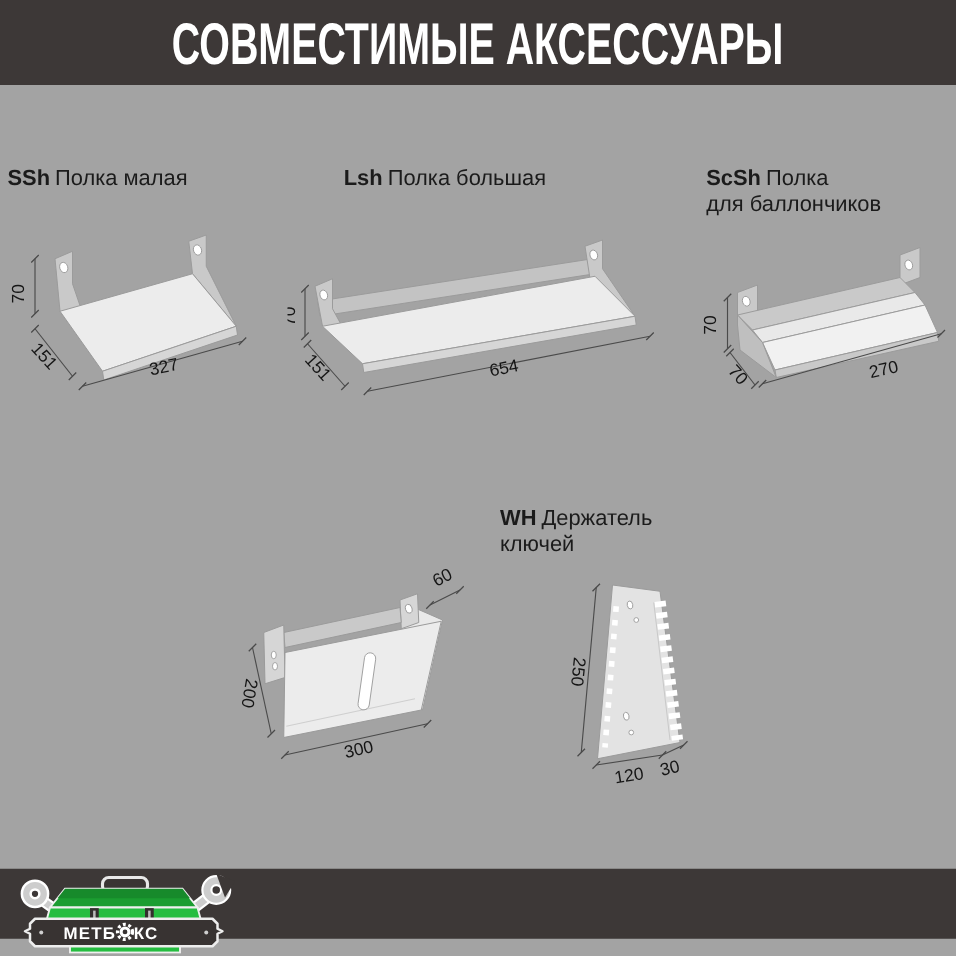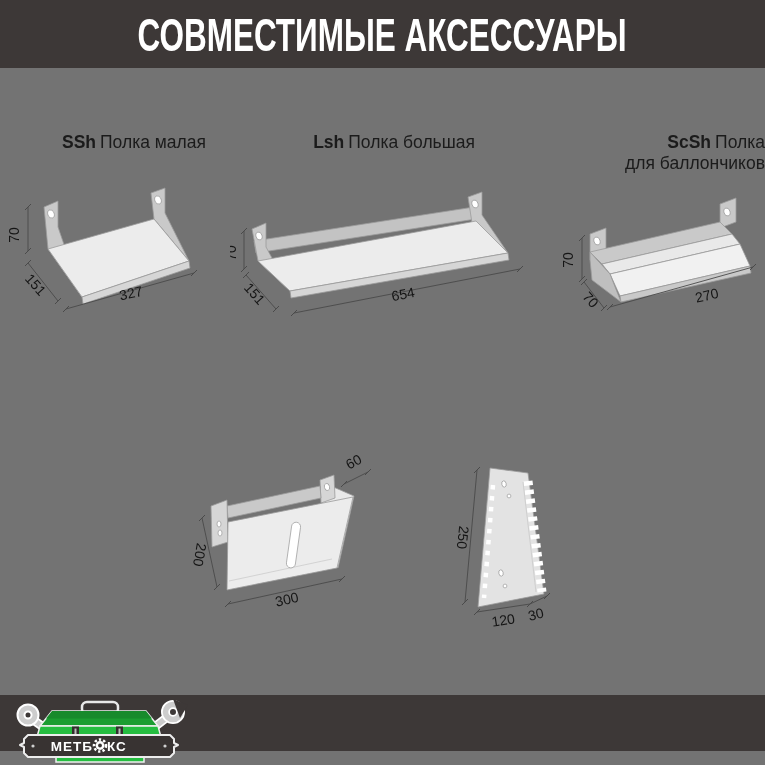--- a/index.html
+++ b/index.html
@@ -1,27 +1,27 @@
 <!DOCTYPE html>
 <html><head>
 <meta charset="utf-8">
 <style>
   html,body{margin:0;padding:0;background:#888;}
-  .page{position:relative;width:765px;height:765px;margin:0 auto;background:#737373;
+  .page{position:relative;width:765px;height:765px;margin:0 auto;background:#a3a3a3;
         font-family:"Liberation Sans",sans-serif;overflow:hidden;}
 
   
   .bar{position:absolute;left:0;width:765px;background:#3D3837;}
   .hdr{top:0;height:68px;display:flex;align-items:center;justify-content:center;}
   .hdr .title{color:#fff;font-weight:bold;font-size:47px;white-space:nowrap;
               transform:scaleX(0.67);letter-spacing:0;}
   .ftr{top:695px;height:56px;}
 
   
-  .pt{position:absolute;width:200px;text-align:right;font-size:17.5px;line-height:21px;
+  .pt{position:absolute;width:200px;text-align:left;font-size:17.5px;line-height:21px;
       color:#1b1b1b;white-space:nowrap;}
   .pt b{font-weight:bold;margin-right:4px;}
 
   
   .drw{position:absolute;}
   .metal{stroke:#9B9B9B;stroke-width:.8;stroke-linejoin:round;}
   .m0{fill:#ECECEC}.m1{fill:#D6D6D6}.m2{fill:#C9C9C9}.m3{fill:#BFBFBF}
   .m4{fill:#F1F1F1}.m5{fill:#C3C3C3}.m6{fill:#E9E9E9}
   .hole{fill:#fff;stroke:#999;stroke-width:.7;}
   .dl{stroke:#4A4A4A;stroke-width:.9;fill:none;}
@@ -116,20 +116,24 @@
       <text class="dt" x="15" y="72" transform="rotate(-90 15 72)">70</text>
       <line class="dl" x1="26" y1="94" x2="46" y2="120"></line>
       <path class="tk" d="M23,97 L29,91 M43,123 L49,117"></path>
       <text class="dt" x="29" y="115" transform="rotate(48 29 115)">70</text>
       <line class="dl" x1="52" y1="119" x2="195" y2="79"></line>
       <path class="tk" d="M49,122 L55,116 M192,82 L198,76"></path>
       <text class="dt" x="150" y="112" transform="rotate(-13 150 112)">270</text>
     </g>
   </svg>
 
+  <div class="pt" style="left:400px;top:404px;">
+    <b>WH</b><span>Держатель</span>
+    <br><span>ключей</span>
+  </div>
 
   <svg class="drw" style="left:170px;top:440px;" width="250" height="200" viewBox="0 0 250 200">
     <g class="metal">
       <polygon class="m6" points="152,42 184,56 168,128 150,117"></polygon>
       <ellipse class="hole" cx="166" cy="72" rx="2" ry="4.5" transform="rotate(8 166 72)"></ellipse>
       <polygon class="m1" points="150,40 164,35 165,58 151,63"></polygon>
       <ellipse class="hole" cx="157" cy="47" rx="2.6" ry="3.6" transform="rotate(-15 157 47)"></ellipse>
       <polygon class="m2" points="57,66 150,46 151,58 58,78"></polygon>
       <polygon class="m1" points="41,66 57,60 58,102 42,107"></polygon>
       <ellipse class="hole" cx="49" cy="84" rx="2" ry="3"></ellipse>

